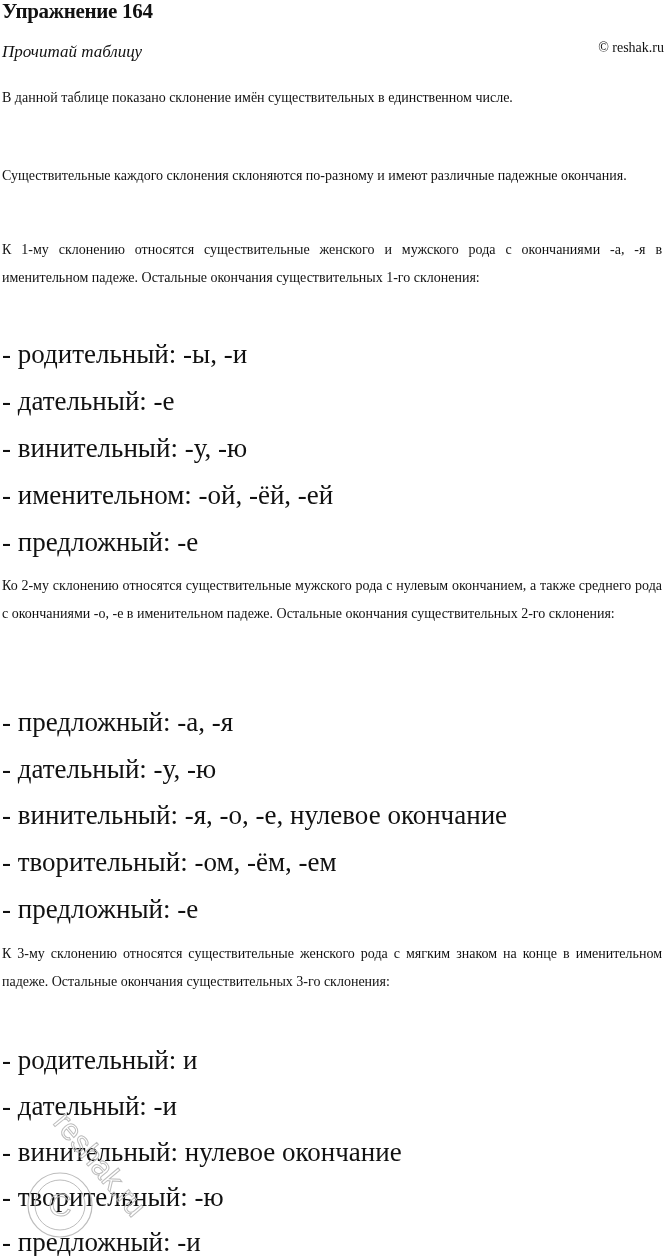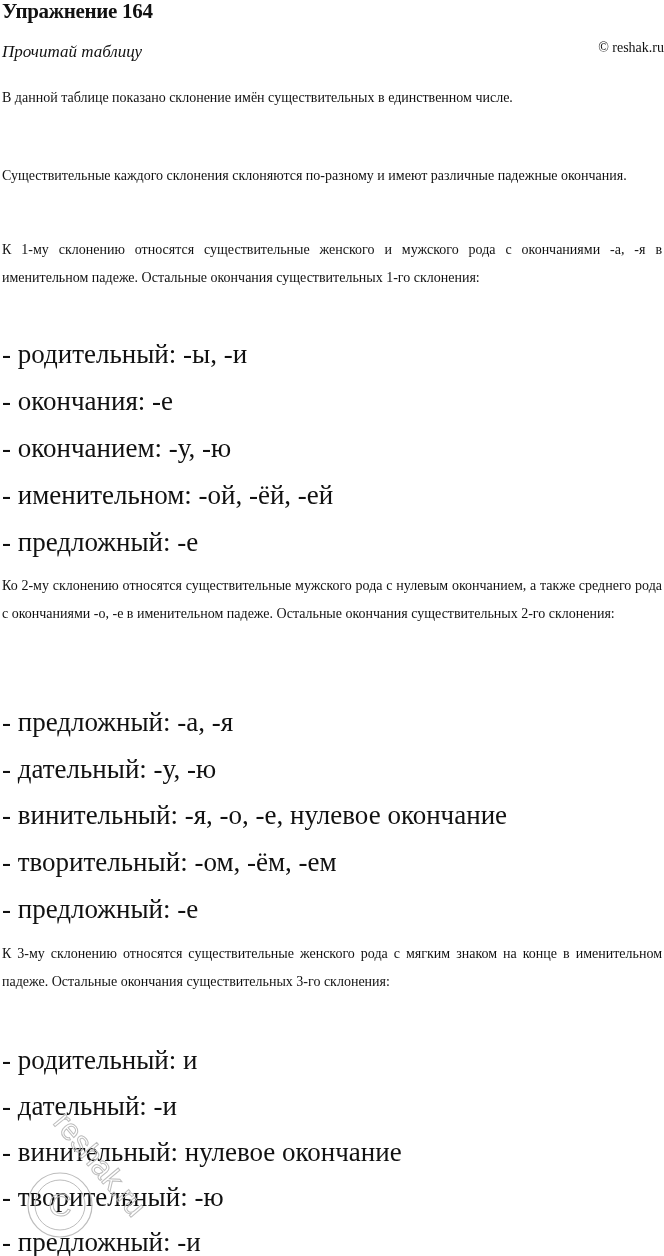--- a/index.html
+++ b/index.html
@@ -23,22 +23,22 @@
   <div class="copyright">© reshak.ru</div>
 </div>
 
 <div class="subtitle">Прочитай таблицу</div>
 
 <div class="p" style="top:84px">В данной таблице показано склонение имён существительных в единственном числе.</div>
 <div class="p" style="top:162px">Существительные каждого склонения склоняются по-разному и имеют различные падежные окончания.</div>
 
 <div class="p" style="top:236px">К 1-му склонению относятся существительные женского и мужского рода с окончаниями -а, -я в именительном падеже. Остальные окончания существительных 1-го склонения:</div>
 <div class="li" style="top:340px">- родительный: -ы, -и</div>
-<div class="li" style="top:387px">- окончания: -е</div>
-<div class="li" style="top:434px">- окончанием: -у, -ю</div>
+<div class="li" style="top:387px">- дательный: -е</div>
+<div class="li" style="top:434px">- винительный: -у, -ю</div>
 <div class="li" style="top:481px">- именительном: -ой, -ёй, -ей</div>
 <div class="li" style="top:528px">- предложный: -е</div>
 
 <div class="p" style="top:572px">Ко 2-му склонению относятся существительные мужского рода с нулевым окончанием, а также среднего рода с окончаниями -о, -е в именительном падеже. Остальные окончания существительных 2-го склонения:</div>
 <div class="li" style="top:708px">- предложный: -а, -я</div>
 <div class="li" style="top:755px">- дательный: -у, -ю</div>
 <div class="li" style="top:801px">- винительный: -я, -о, -е, нулевое окончание</div>
 <div class="li" style="top:848px">- творительный: -ом, -ём, -ем</div>
 <div class="li" style="top:895px">- предложный: -е</div>
 

